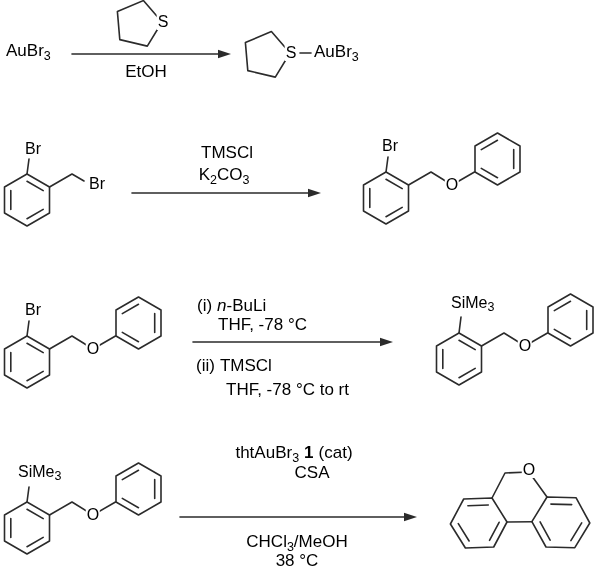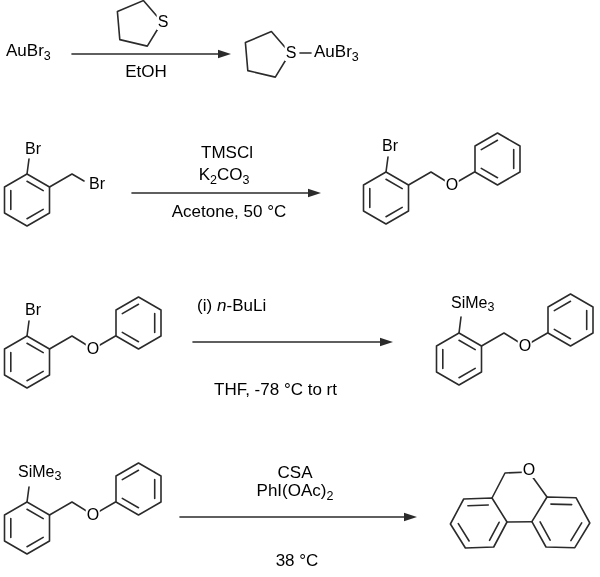--- a/index.html
+++ b/index.html
@@ -118,36 +118,38 @@
 
   <div class="lbl atom ctr" style="left:291px;top:53px"><span>S</span></div>
 
   <div class="lbl vctr" style="left:314px;top:53px"><span>AuBr</span><span class="sub">3</span></div>
 
   <div class="lbl atom ctr" style="left:33px;top:149px"><span>Br</span></div>
   <div class="lbl atom ctr" style="left:97px;top:184px"><span>Br</span></div>
 
   <div class="lbl ctr" style="left:227px;top:153px"><span>TMSCl</span></div>
   <div class="lbl ctr" style="left:224px;top:176px"><span>K</span><span class="sub">2</span><span>CO</span><span class="sub">3</span></div>
-  <div class="lbl ctr" style="left:229px;top:212px"><span>Acetone, 50 °C</span></div>
 
   <div class="lbl atom ctr" style="left:390px;top:146px"><span>Br</span></div>
   <div class="lbl atom ctr" style="left:452px;top:185px"><span>O</span></div>
 
   <div class="lbl atom ctr" style="left:33px;top:310px"><span>Br</span></div>
   <div class="lbl atom ctr" style="left:93px;top:349px"><span>O</span></div>
 
   <div class="lbl" style="left:197px;top:296px"><span class="mr">(i)</span><span class="it">n</span><span>-BuLi</span></div>
-  <div class="lbl" style="left:214px;top:380px"><span>THF, -78 °C to rt</span></div>
+  <div class="lbl" style="left:218px;top:315px"><span>THF, -78 °C</span></div>
+  <div class="lbl" style="left:196px;top:356px"><span class="mr">(ii)</span><span>TMSCl</span></div>
+  <div class="lbl" style="left:226px;top:380px"><span>THF, -78 °C to rt</span></div>
 
   <div class="lbl atom vctr" style="left:450px;top:304px"><span>SiMe</span><span class="sub">3</span></div>
   <div class="lbl atom ctr" style="left:525px;top:346px"><span>O</span></div>
 
   <div class="lbl atom vctr" style="left:17px;top:473px"><span>SiMe</span><span class="sub">3</span></div>
   <div class="lbl atom ctr" style="left:93px;top:515px"><span>O</span></div>
 
-  <div class="lbl ctr" style="left:295px;top:473px"><span>CSA</span></div>
-  <div class="lbl ctr" style="left:295px;top:492px"><span>PhI(OAc)</span><span class="sub">2</span></div>
+  <div class="lbl ctr" style="left:294px;top:454px"><span>thtAuBr</span><span class="sub">3</span><span class="bd ml">1</span><span class="ml">(cat)</span></div>
+  <div class="lbl ctr" style="left:312px;top:473px"><span>CSA</span></div>
+  <div class="lbl ctr" style="left:297px;top:543px"><span>CHCl</span><span class="sub">3</span><span>/MeOH</span></div>
   <div class="lbl ctr" style="left:297px;top:561px"><span>38 °C</span></div>
 
   <div class="lbl atom ctr" style="left:529px;top:470px"><span>O</span></div>
 
 </div>
 
 </body></html>

